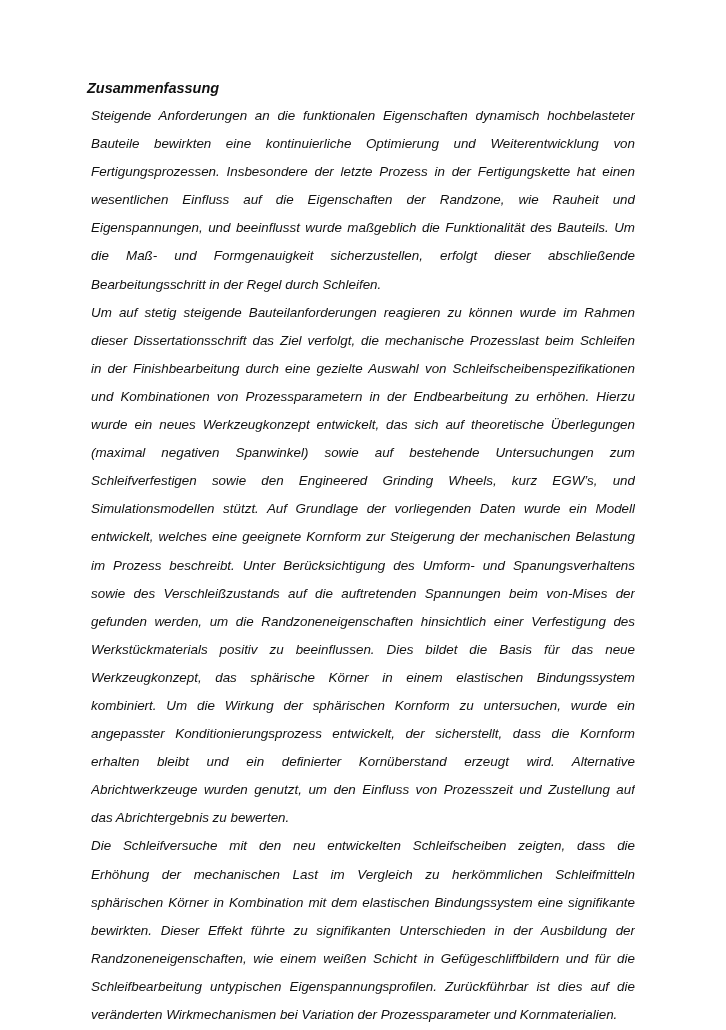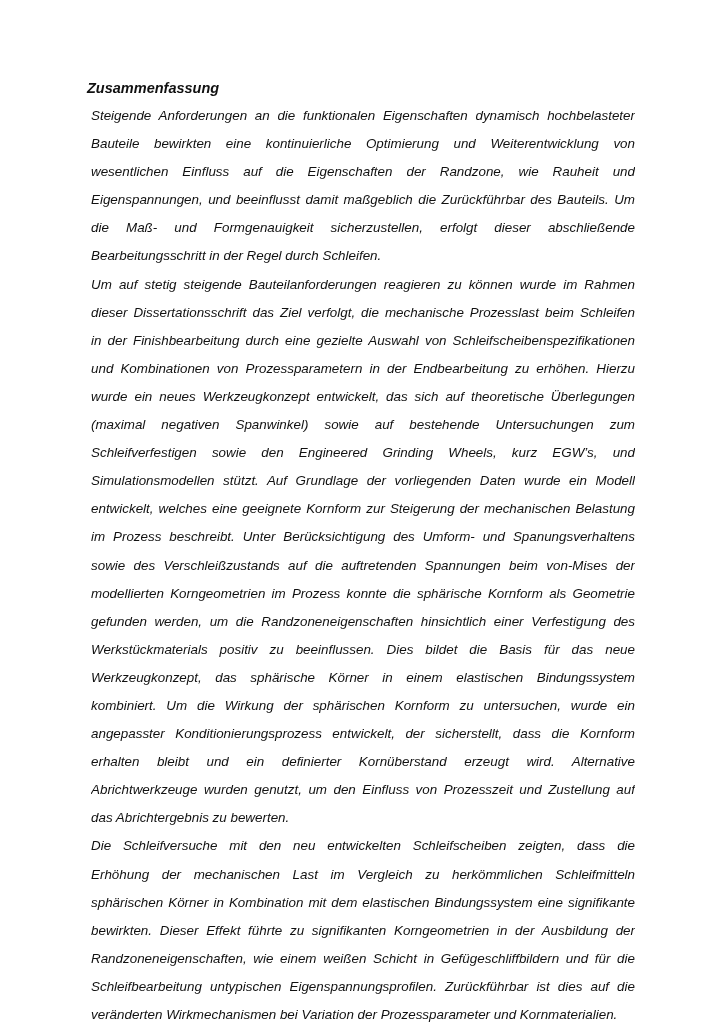--- a/index.html
+++ b/index.html
@@ -11,50 +11,50 @@
 </style>
 </head>
 <body>
 
 <div class="page">
   <h2 class="heading">Zusammenfassung</h2>
   <div id="body-text">
       <div class="paragraph">
         <div class="line">Steigende Anforderungen an die funktionalen Eigenschaften dynamisch hochbelasteter</div>
         <div class="line">Bauteile bewirkten eine kontinuierliche Optimierung und Weiterentwicklung von</div>
+        <div class="line">Fertigungsprozessen. Insbesondere der letzte Prozess in der Fertigungskette hat einen</div>
         <div class="line">wesentlichen Einfluss auf die Eigenschaften der Randzone, wie Rauheit und</div>
-        <div class="line">Eigenspannungen, und beeinflusst damit maßgeblich die Zurückführbar des Bauteils. Um</div>
+        <div class="line">Eigenspannungen, und beeinflusst wurde maßgeblich die Funktionalität des Bauteils. Um</div>
         <div class="line">die Maß- und Formgenauigkeit sicherzustellen, erfolgt dieser abschließende</div>
         <div class="line last">Bearbeitungsschritt in der Regel durch Schleifen.</div>
       </div>
       <div class="paragraph">
         <div class="line">Um auf stetig steigende Bauteilanforderungen reagieren zu können wurde im Rahmen</div>
         <div class="line">dieser Dissertationsschrift das Ziel verfolgt, die mechanische Prozesslast beim Schleifen</div>
         <div class="line">in der Finishbearbeitung durch eine gezielte Auswahl von Schleifscheibenspezifikationen</div>
         <div class="line">und Kombinationen von Prozessparametern in der Endbearbeitung zu erhöhen. Hierzu</div>
         <div class="line">wurde ein neues Werkzeugkonzept entwickelt, das sich auf theoretische Überlegungen</div>
         <div class="line">(maximal negativen Spanwinkel) sowie auf bestehende Untersuchungen zum</div>
         <div class="line">Schleifverfestigen sowie den Engineered Grinding Wheels, kurz EGW’s, und</div>
         <div class="line">Simulationsmodellen stützt. Auf Grundlage der vorliegenden Daten wurde ein Modell</div>
         <div class="line">entwickelt, welches eine geeignete Kornform zur Steigerung der mechanischen Belastung</div>
         <div class="line">im Prozess beschreibt. Unter Berücksichtigung des Umform- und Spanungsverhaltens</div>
         <div class="line">sowie des Verschleißzustands auf die auftretenden Spannungen beim von-Mises der</div>
-        <div class="line">modellierten Korngeometrien im Prozess konnte die sphärische Kornform als Geometrie</div>
         <div class="line">gefunden werden, um die Randzoneneigenschaften hinsichtlich einer Verfestigung des</div>
         <div class="line">Werkstückmaterials positiv zu beeinflussen. Dies bildet die Basis für das neue</div>
         <div class="line">Werkzeugkonzept, das sphärische Körner in einem elastischen Bindungssystem</div>
         <div class="line">kombiniert. Um die Wirkung der sphärischen Kornform zu untersuchen, wurde ein</div>
         <div class="line">angepasster Konditionierungsprozess entwickelt, der sicherstellt, dass die Kornform</div>
         <div class="line">erhalten bleibt und ein definierter Kornüberstand erzeugt wird. Alternative</div>
         <div class="line">Abrichtwerkzeuge wurden genutzt, um den Einfluss von Prozesszeit und Zustellung auf</div>
         <div class="line last">das Abrichtergebnis zu bewerten.</div>
       </div>
       <div class="paragraph">
         <div class="line">Die Schleifversuche mit den neu entwickelten Schleifscheiben zeigten, dass die</div>
         <div class="line">Erhöhung der mechanischen Last im Vergleich zu herkömmlichen Schleifmitteln</div>
         <div class="line">sphärischen Körner in Kombination mit dem elastischen Bindungssystem eine signifikante</div>
-        <div class="line">bewirkten. Dieser Effekt führte zu signifikanten Korngeometrien in der Ausbildung der</div>
+        <div class="line">bewirkten. Dieser Effekt führte zu signifikanten Unterschieden in der Ausbildung der</div>
         <div class="line">Randzoneneigenschaften, wie einem weißen Schicht in Gefügeschliffbildern und für die</div>
         <div class="line">Schleifbearbeitung untypischen Eigenspannungsprofilen. Zurückführbar ist dies auf die</div>
         <div class="line last">veränderten Wirkmechanismen bei Variation der Prozessparameter und Kornmaterialien.</div>
       </div>
     </div>
 </div>
 
 </body></html>

